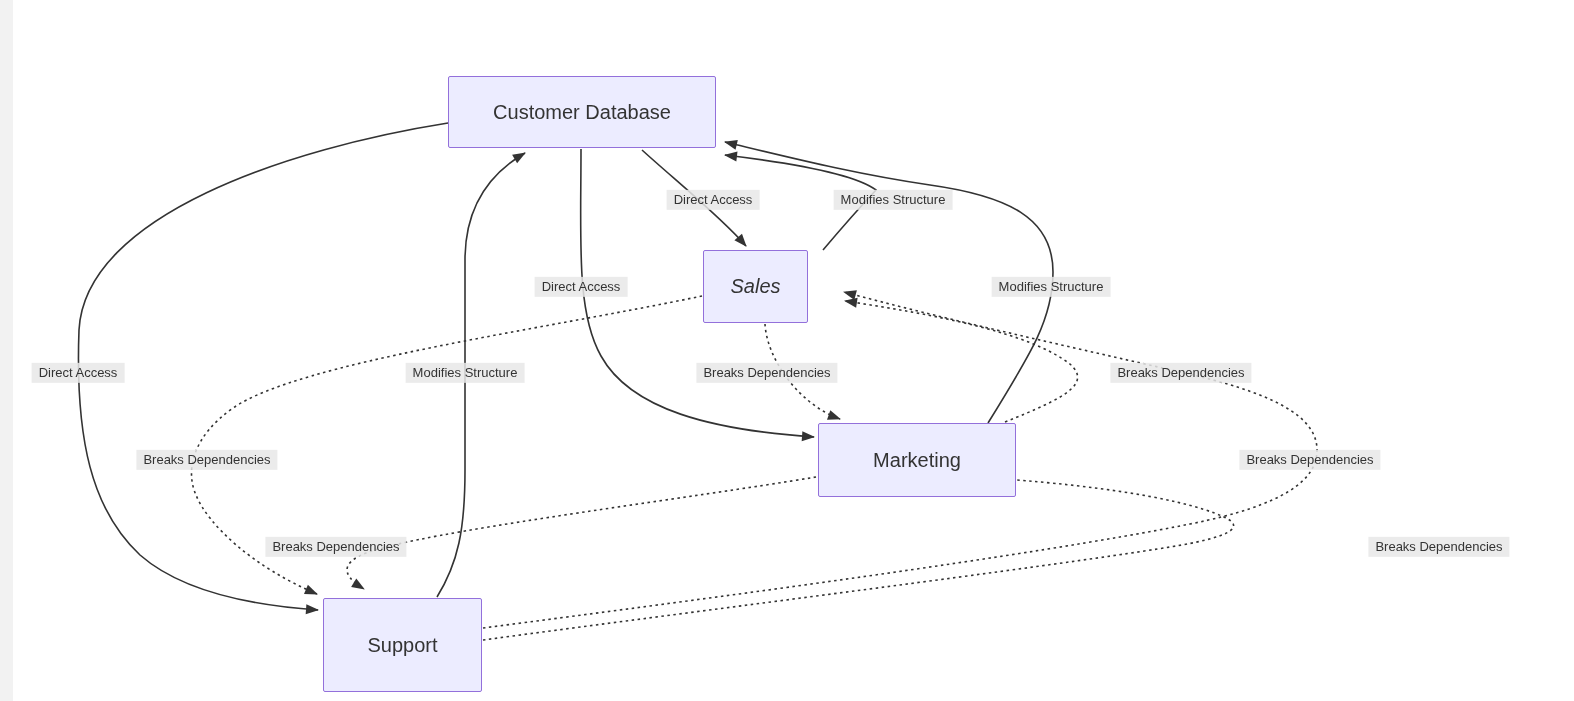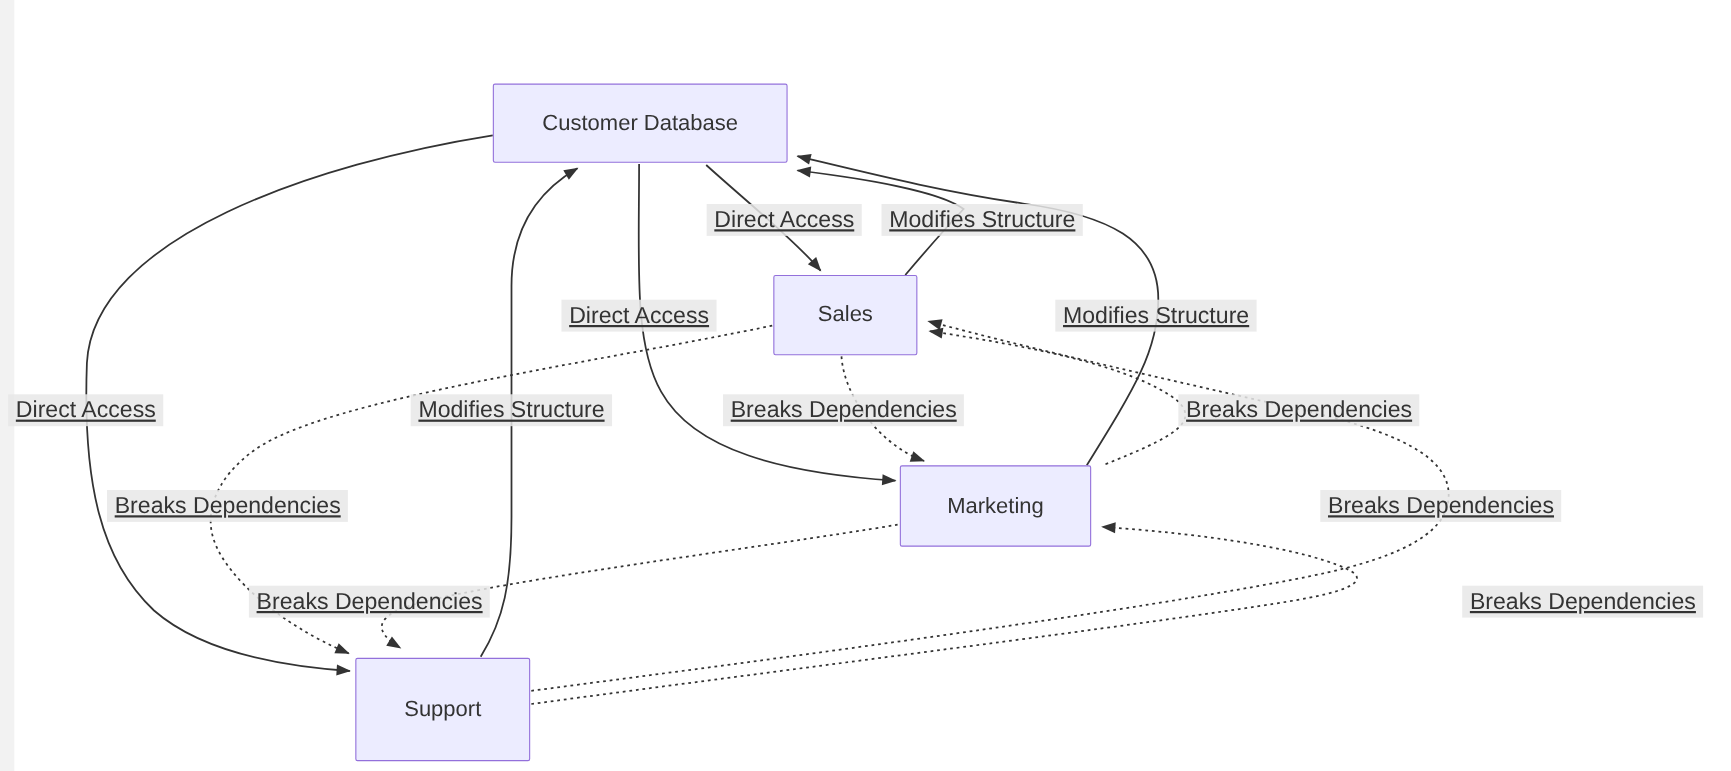--- a/index.html
+++ b/index.html
@@ -39,25 +39,24 @@
     font-size: 20px;
     box-sizing: border-box;
     white-space: nowrap;
   }
   .edge-label {
     position: absolute;
     z-index: 2;
     transform: translate(-50%, -50%);
     background: rgba(232,232,232,0.85);
     color: #333333;
-    font-size: 21px;
+    font-size: 13px;
     line-height: 1.1;
     padding: 3px 7px;
     white-space: nowrap;
-    text-decoration: underline;
   }
   path.edge {
     fill: none;
     stroke: #333333;
     stroke-width: 1.6px;
   }
   path.edge.dotted {
     stroke-dasharray: 2.5 3.5;
   }
 </style>
@@ -97,17 +96,17 @@
   <div class="edge-label" style="left:78px; top:373px;">Direct Access</div>
   <div class="edge-label" style="left:465px; top:373px;">Modifies Structure</div>
   <div class="edge-label" style="left:767px; top:373px;">Breaks Dependencies</div>
   <div class="edge-label" style="left:1181px; top:373px;">Breaks Dependencies</div>
   <div class="edge-label" style="left:207px; top:460px;">Breaks Dependencies</div>
   <div class="edge-label" style="left:1310px; top:460px;">Breaks Dependencies</div>
   <div class="edge-label" style="left:336px; top:547px;">Breaks Dependencies</div>
   <div class="edge-label" style="left:1439px; top:547px;">Breaks Dependencies</div>
 
   <div class="node" style="left:448px; top:76px;  width:268px; height:72px;">Customer Database</div>
-  <div class="node" style="left:703px; top:250px; width:131px; height:73px;">Sales</div>
-  <div class="node" style="left:818px; top:423px; width:174px; height:74px;text-align:right;">Marketing</div>
+  <div class="node" style="left:703px; top:250px; width:105px; height:73px;font-style:italic;">Sales</div>
+  <div class="node" style="left:818px; top:423px; width:198px; height:74px;text-align:right;">Marketing</div>
   <div class="node" style="left:323px; top:598px; width:159px; height:94px;">Support</div>
 
 </div>
 
 </body></html>

